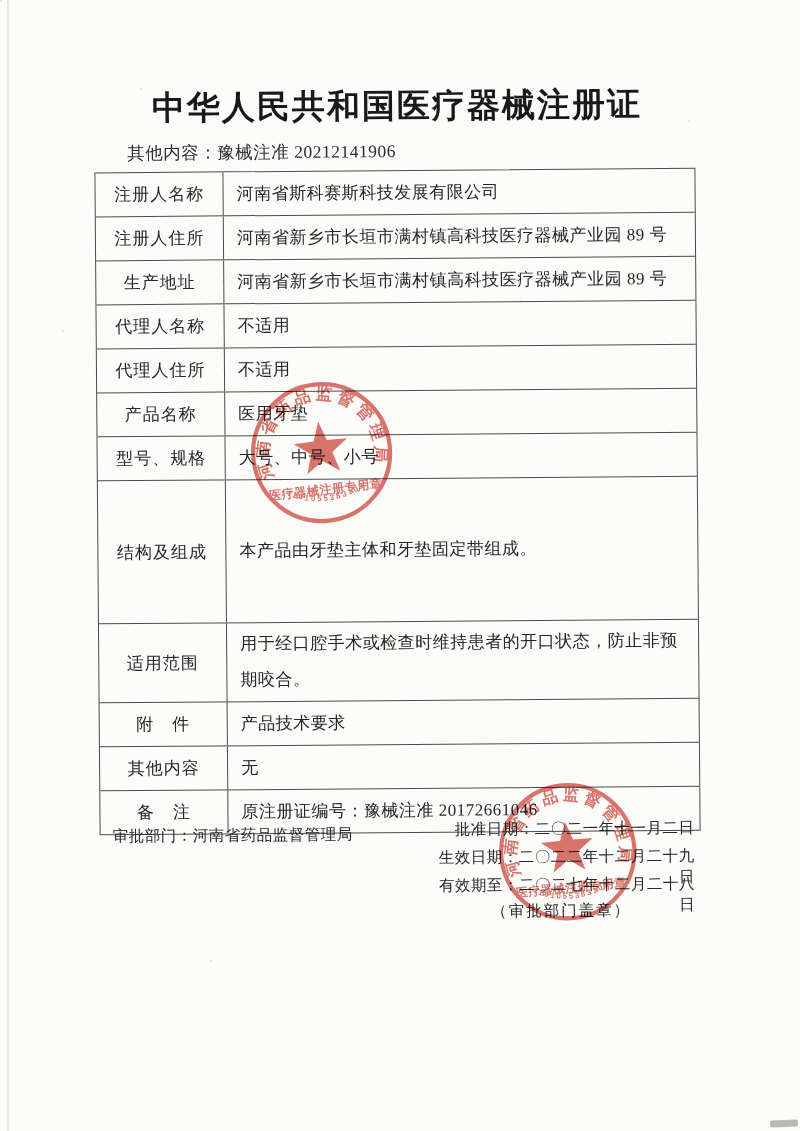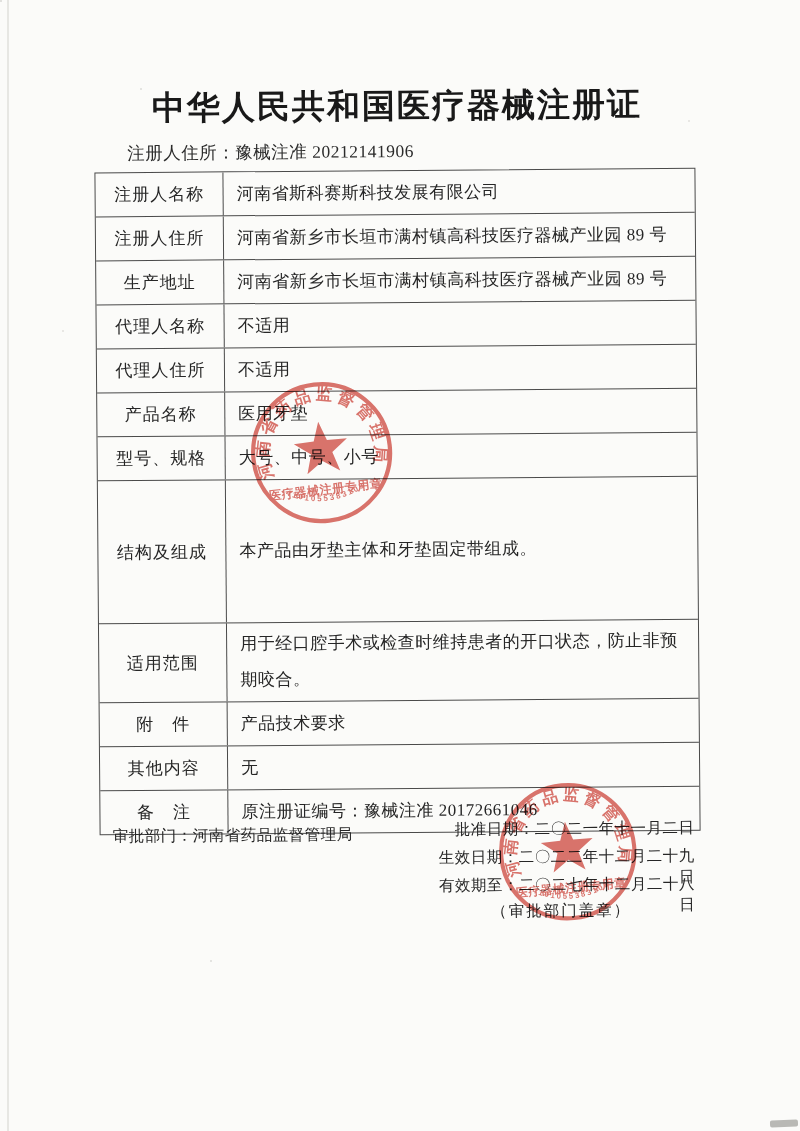--- a/index.html
+++ b/index.html
@@ -59,21 +59,21 @@
 <body>
 
 <div class="scan-left-edge"></div>
 <div class="speckles"></div>
 <div class="scan-smudge"></div>
 
 <div class="content">
 
   <div class="doc-title">中华人民共和国医疗器械注册证</div>
 
-  <div class="cert-no"><span>注册人住所：</span><span class="num">豫械注准 20212141906</span></div>
+  <div class="cert-no"><span>其他内容：</span><span class="num">豫械注准 20212141906</span></div>
 
   <div class="cert-table">
     <div class="t-row h43">
       <div class="t-label">注册人名称</div>
       <div class="t-value">河南省斯科赛斯科技发展有限公司</div>
     </div>
     <div class="t-row h43">
       <div class="t-label">注册人住所</div>
       <div class="t-value">河南省新乡市长垣市满村镇高科技医疗器械产业园 89 号</div>
     </div>

